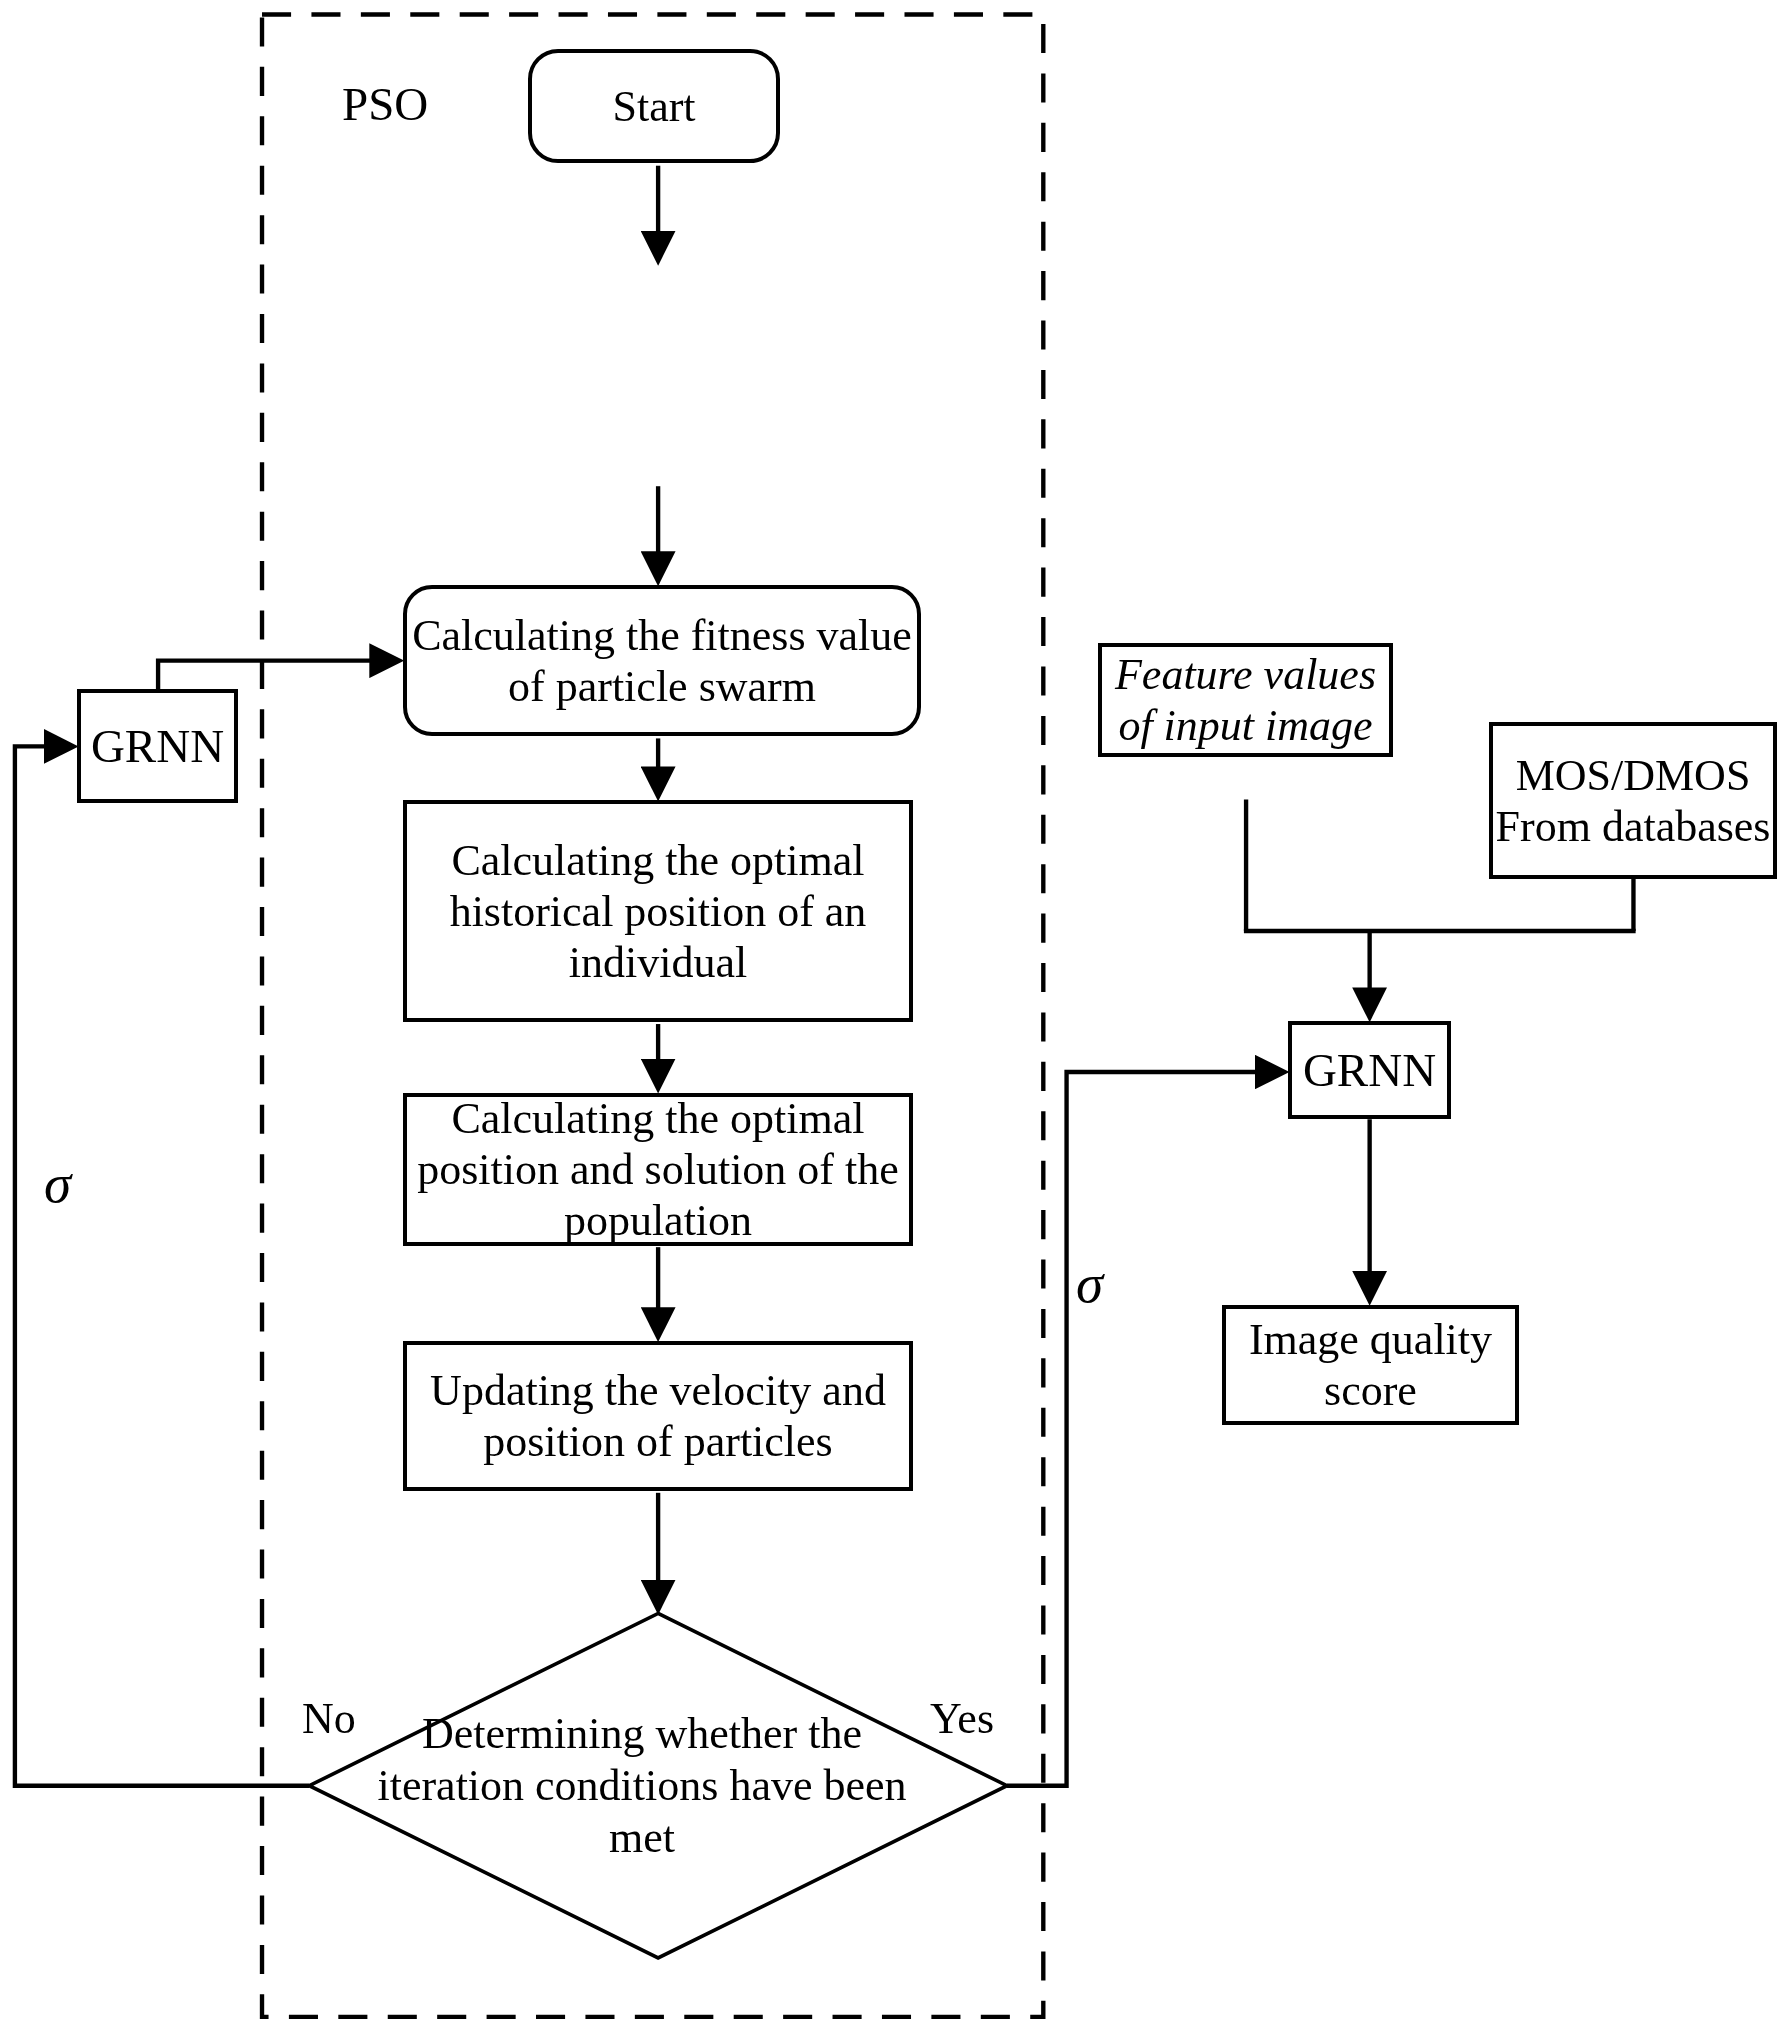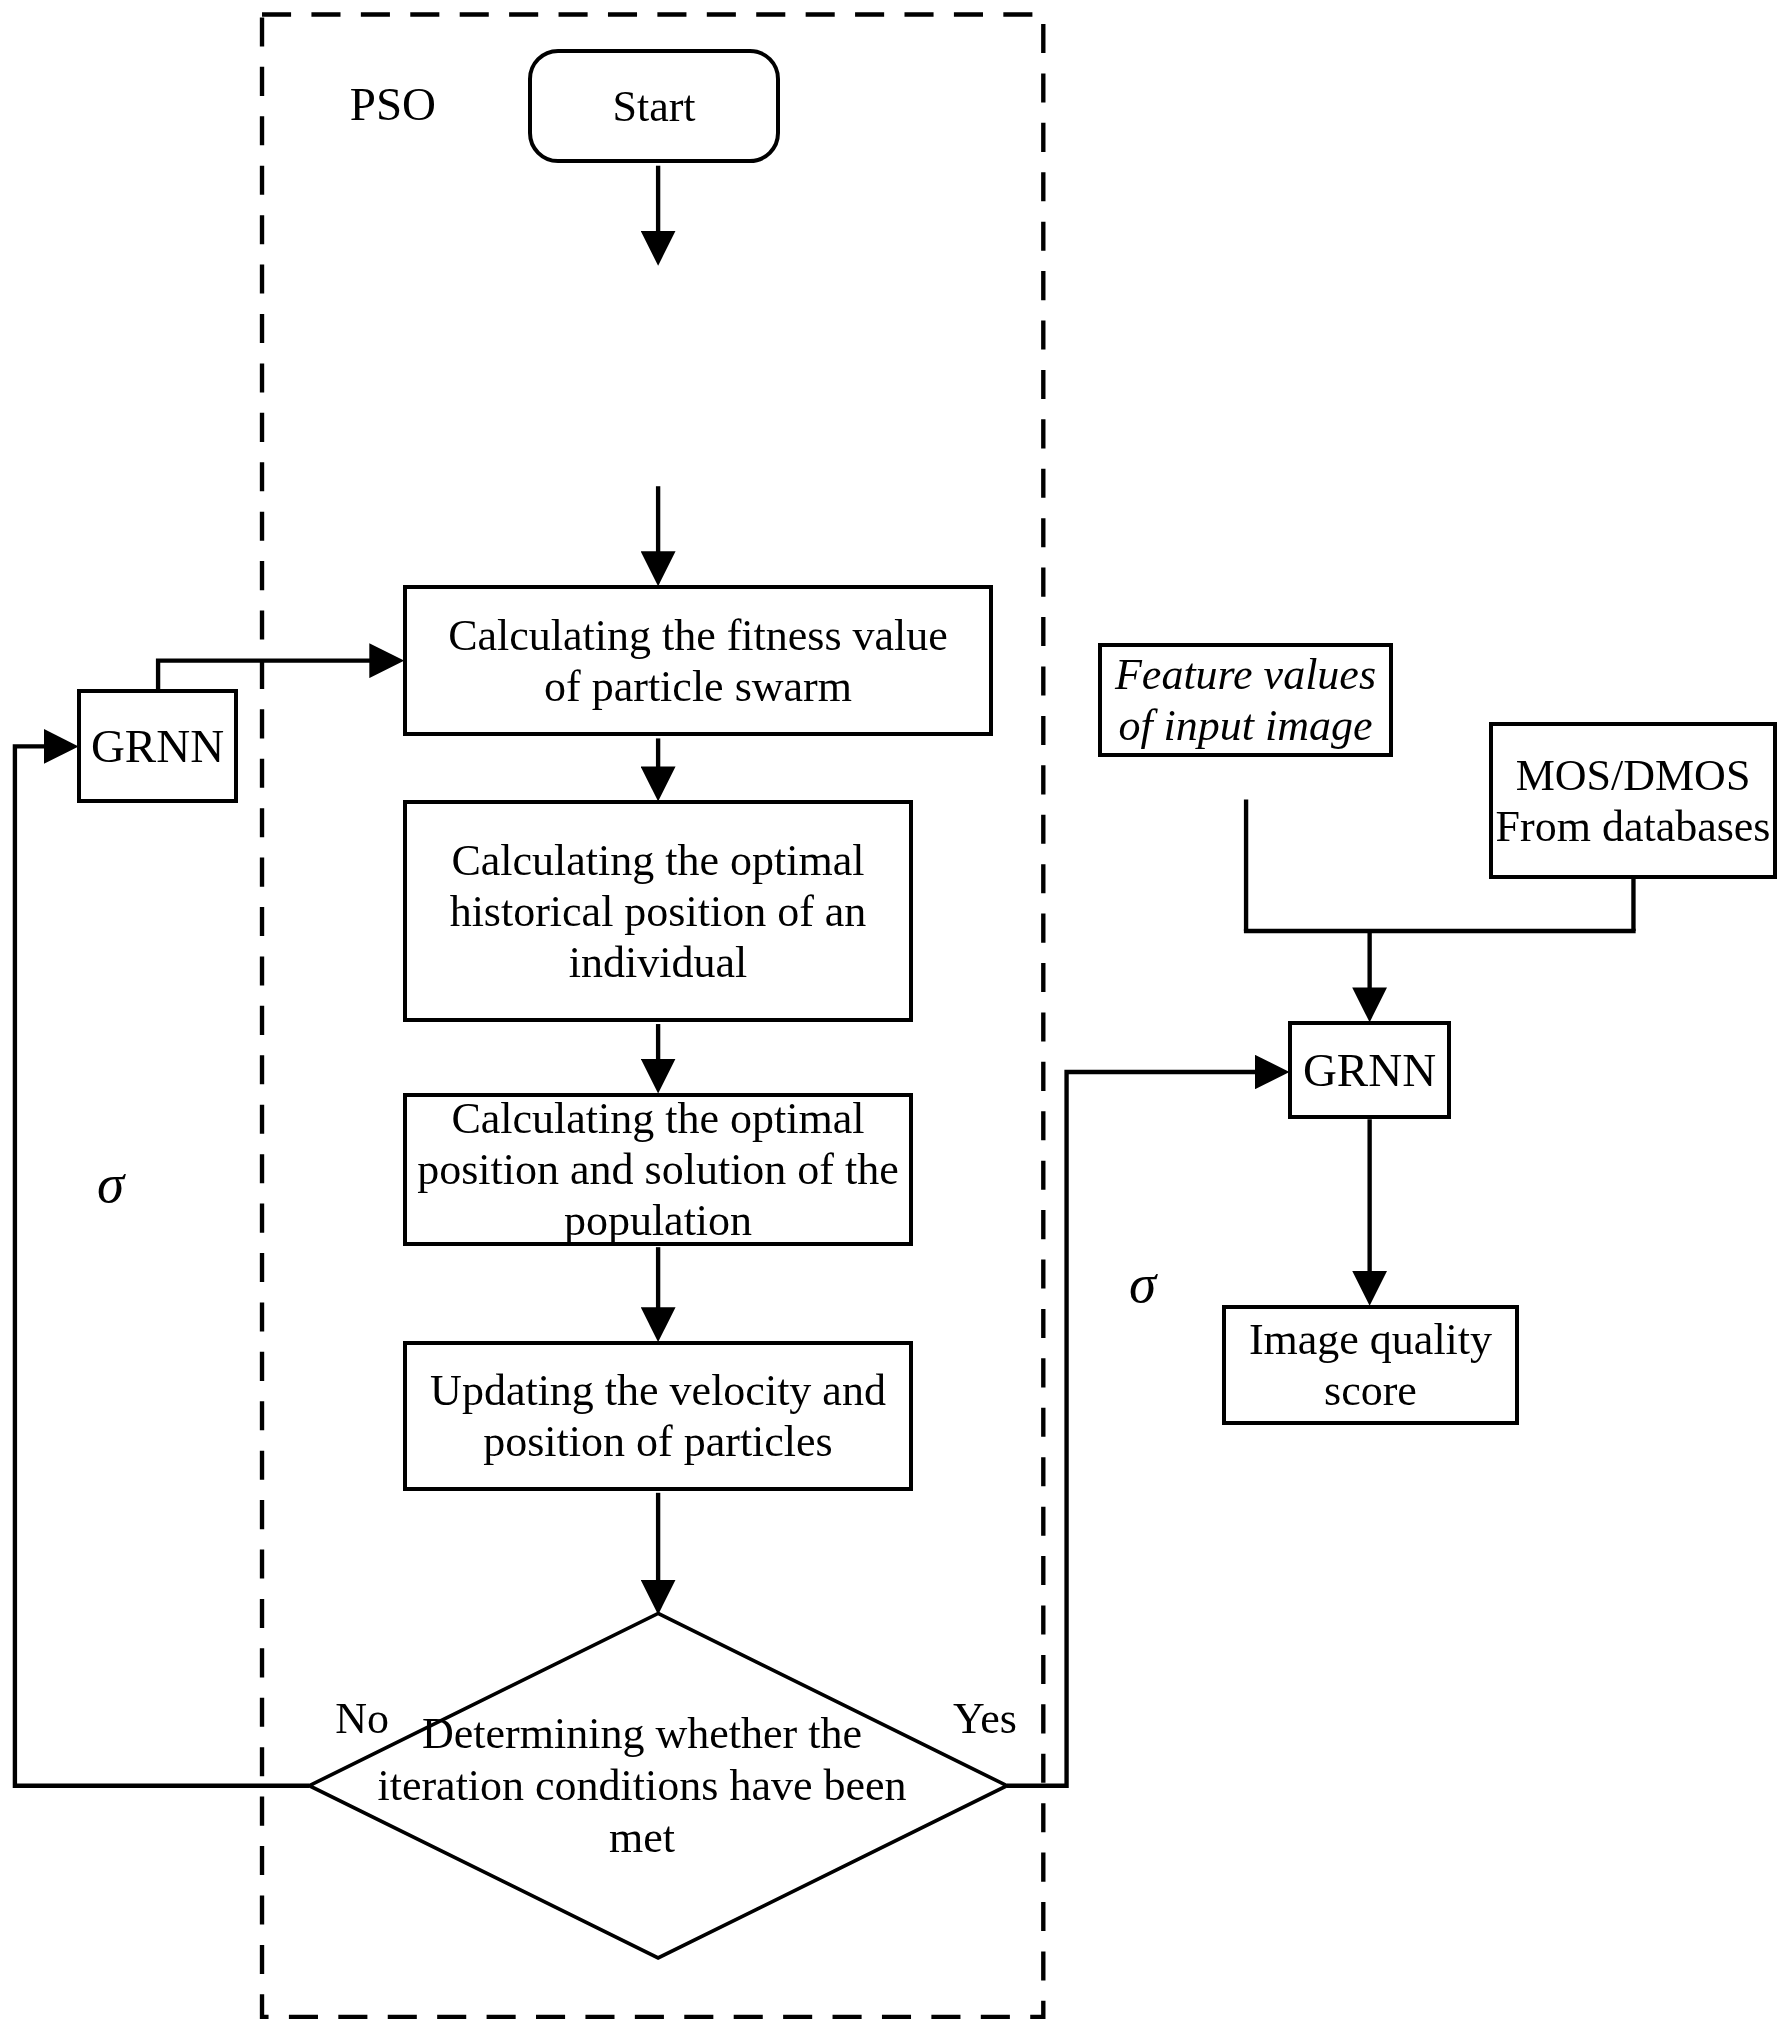--- a/index.html
+++ b/index.html
@@ -25,21 +25,21 @@
     display:flex;
     align-items:center;
     justify-content:center;
     text-align:center;
     font-size:44px;
     line-height:51px;
     white-space:pre-line;
   }
   .lbl{
     position:absolute;
-    text-align:right;
+    text-align:left;
     font-size:44px;
     line-height:47px;
     white-space:pre;
   }
   .sigma{font-style:italic;font-size:55px;}
   .decision-text{
     position:absolute;
     display:flex;
     align-items:center;
     justify-content:center;
@@ -84,21 +84,21 @@
     <path class="ln arr" d="M1884 1540 V1787"></path>
 
     <polygon class="diamond" points="905,2220 1385,2457 905,2694 425,2457"></polygon>
   </svg>
 
   <div class="lbl" style="left:342px;top:81px;width:94px;font-size:47px;">PSO</div>
 
   <div class="box" style="left:528px;top:49px;width:252px;height:114px;border-radius:30px;">Start</div>
 
 
-  <div class="box" style="left:403px;top:585px;width:590px;height:151px;">Calculating the fitness value
+  <div class="box" style="left:403px;top:585px;width:518px;height:151px;border-radius:29px;">Calculating the fitness value
 of particle swarm</div>
 
   <div class="box" style="left:403px;top:800px;width:510px;height:222px;">Calculating the optimal
 historical position of an
 individual</div>
 
   <div class="box" style="left:403px;top:1093px;width:510px;height:153px;">Calculating the optimal
 position and solution of the
 population</div>
 

